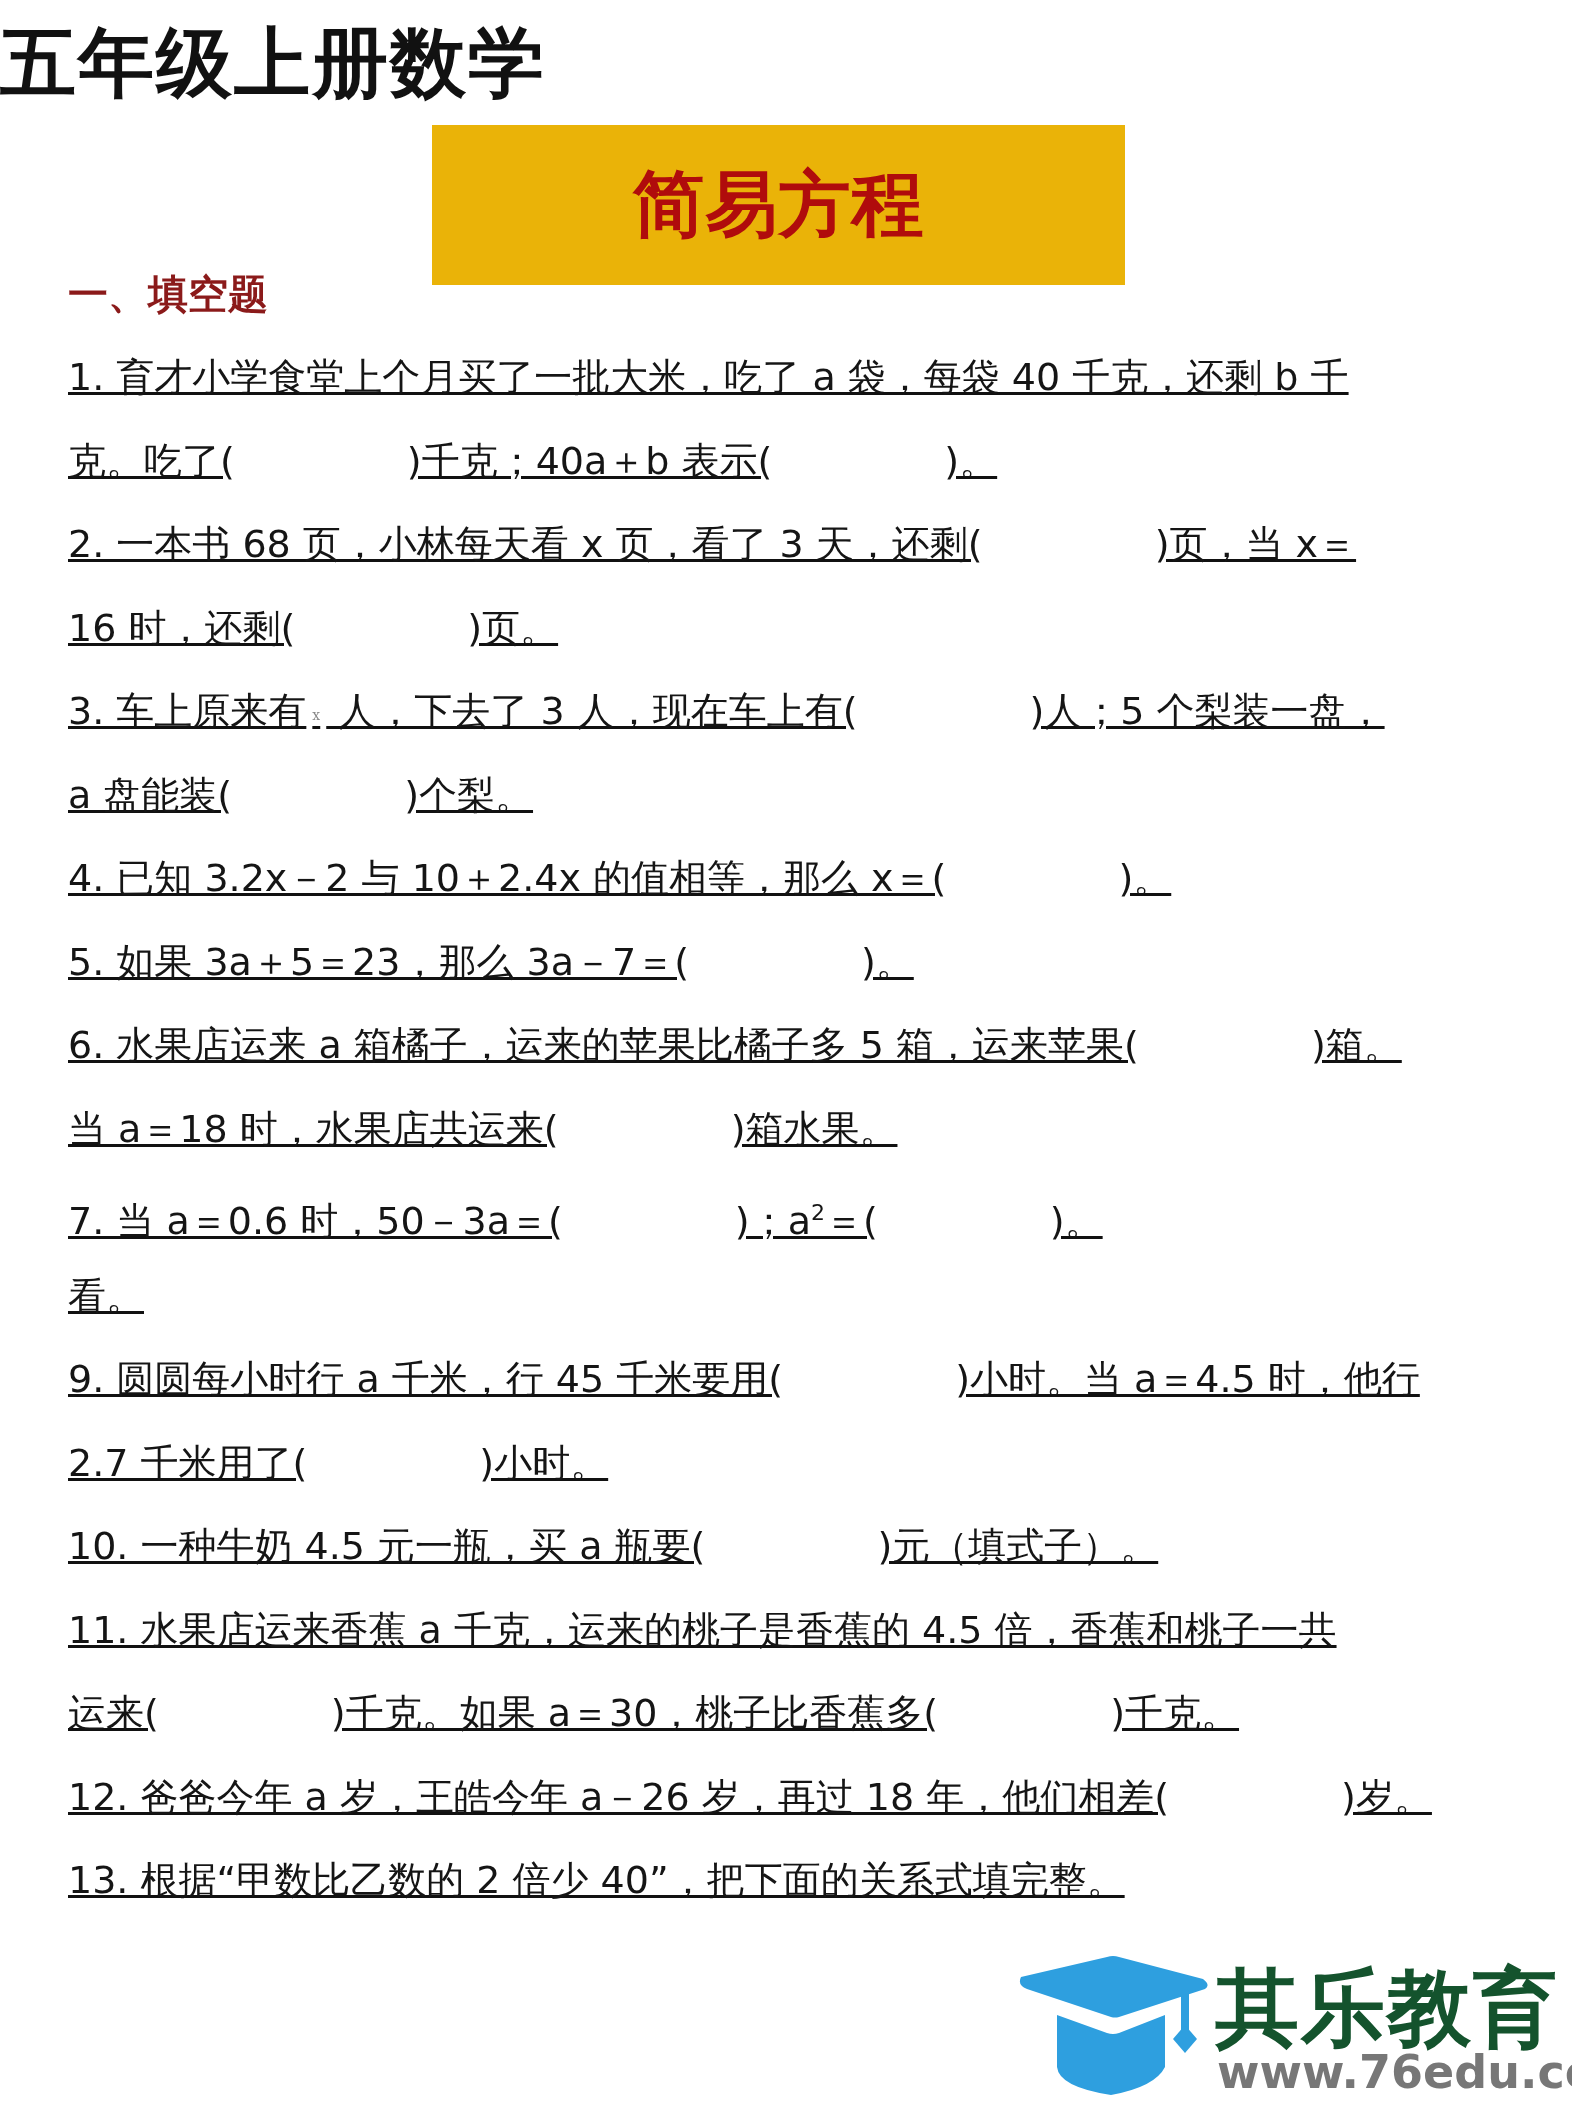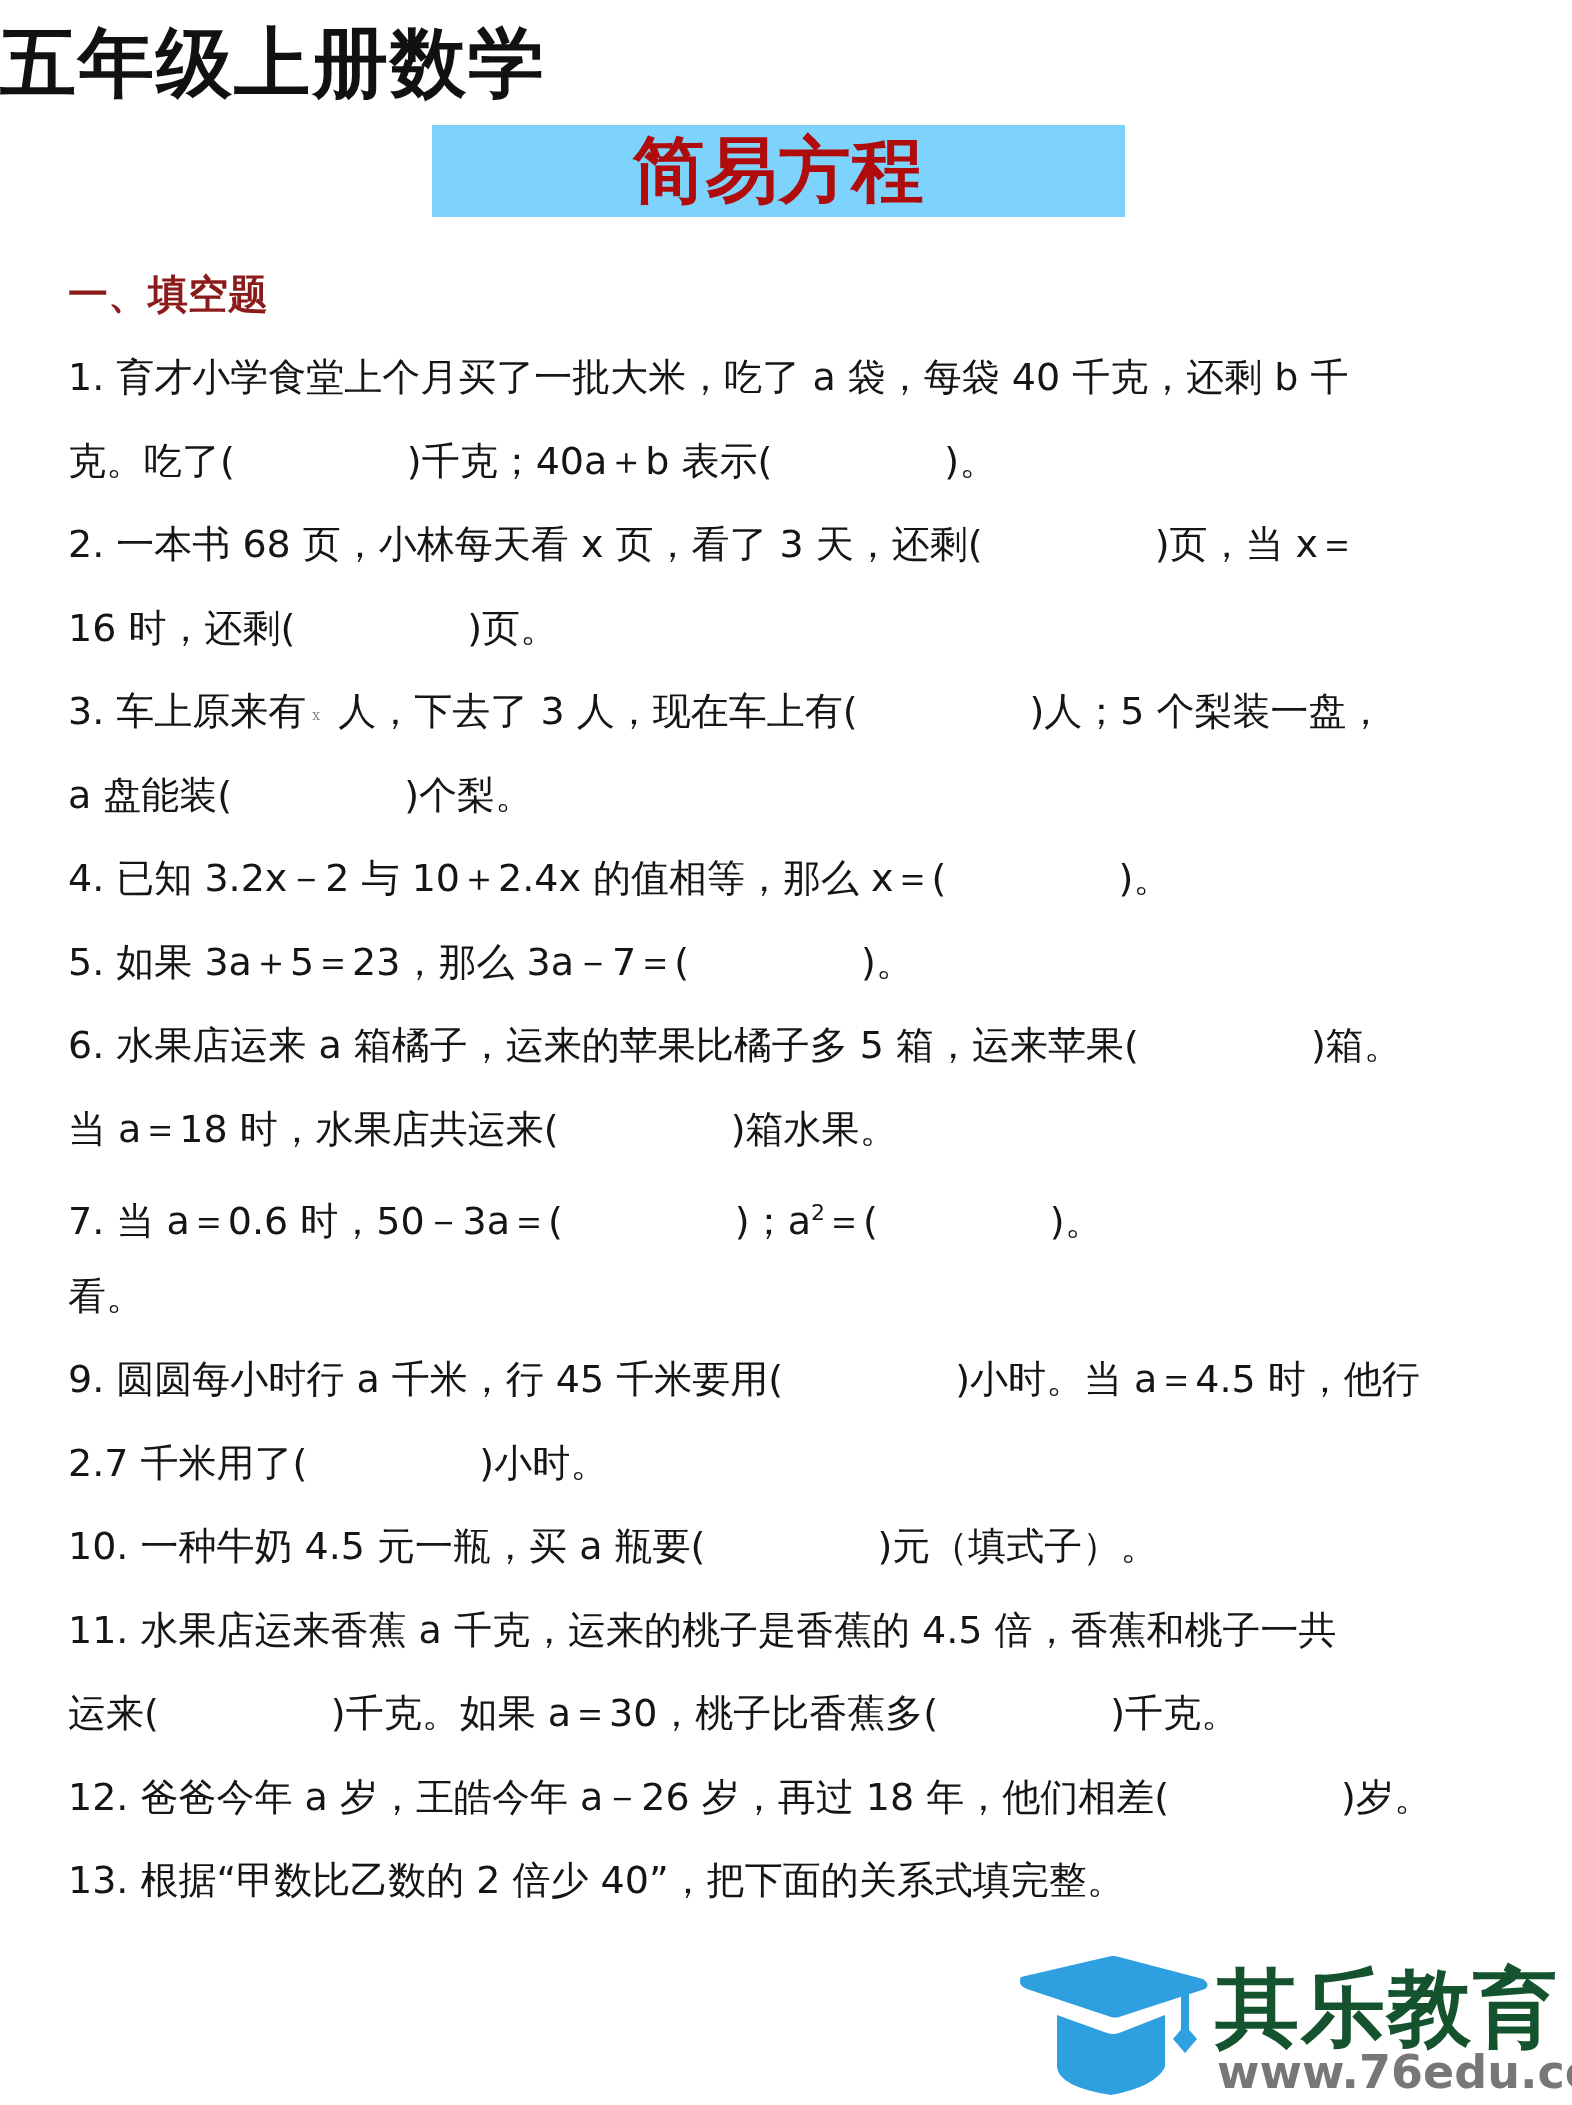--- a/index.html
+++ b/index.html
@@ -1,27 +1,27 @@
 <!DOCTYPE html>
 <html><head>
 <meta charset="utf-8">
 <style>
   html, body { margin: 0; padding: 0; background: #ffffff; }
   body { width: 1572px; height: 2105px; position: relative; overflow: hidden;
          font-family: "DejaVu Sans", "Liberation Sans", sans-serif; color: #111; }
   .title { position: absolute; left: 0; width: 1572px; top: 18px; text-align: left;
            font-size: 76px; font-weight: bold; letter-spacing: 2px; color: #111; line-height: 90px; }
-  .banner { position: absolute; left: 432px; top: 125px; width: 693px; height: 92px;
-            background: #7dd3fc; display: flex; align-items: center; justify-content: center;
+  .banner { position: absolute; left: 432px; top: 125px; width: 693px; height: 160px;
+            background: #eab308; display: flex; align-items: center; justify-content: center;
             font-size: 72px; font-weight: bold; white-space: nowrap; letter-spacing: 1px; }
   .banner .red { color: #B00C0C; }
   .banner .black { color: #111; }
   .section-heading { position: absolute; left: 68px; top: 268px; font-size: 40px; font-weight: bold;
                      color: #8B1A1A; line-height: 52px; }
-  .body-lines { position: absolute; left: 68px; top: 336px; width: 1440px; }
+  .body-lines { position: absolute; left: 68px; top: 336px; width: 1440px; text-decoration: underline; }
   .line { height: 83.5px; line-height: 83.5px; font-size: 38px; white-space: nowrap; color: #151515; }
   .blank { display: inline-block; }
   .tiny-x { font-family: "DejaVu Serif", serif; font-size: 14px; color: #888; vertical-align: 4px; margin: 0 6px; }
   sup { font-size: 22px; }
   .logo { position: absolute; left: 1015px; top: 1955px; width: 557px; height: 150px; }
   .logo-cap { position: absolute; left: 0; top: 0; }
   .logo-name { position: absolute; left: 200px; top: 8px; font-size: 84px; font-weight: bold;
                color: #14532d; letter-spacing: 2px; line-height: 90px; white-space: nowrap; }
   .logo-url { position: absolute; left: 202px; top: 92px; font-size: 46px; font-weight: bold;
               color: #777777; line-height: 50px; white-space: nowrap; font-family: "DejaVu Sans", sans-serif; }

